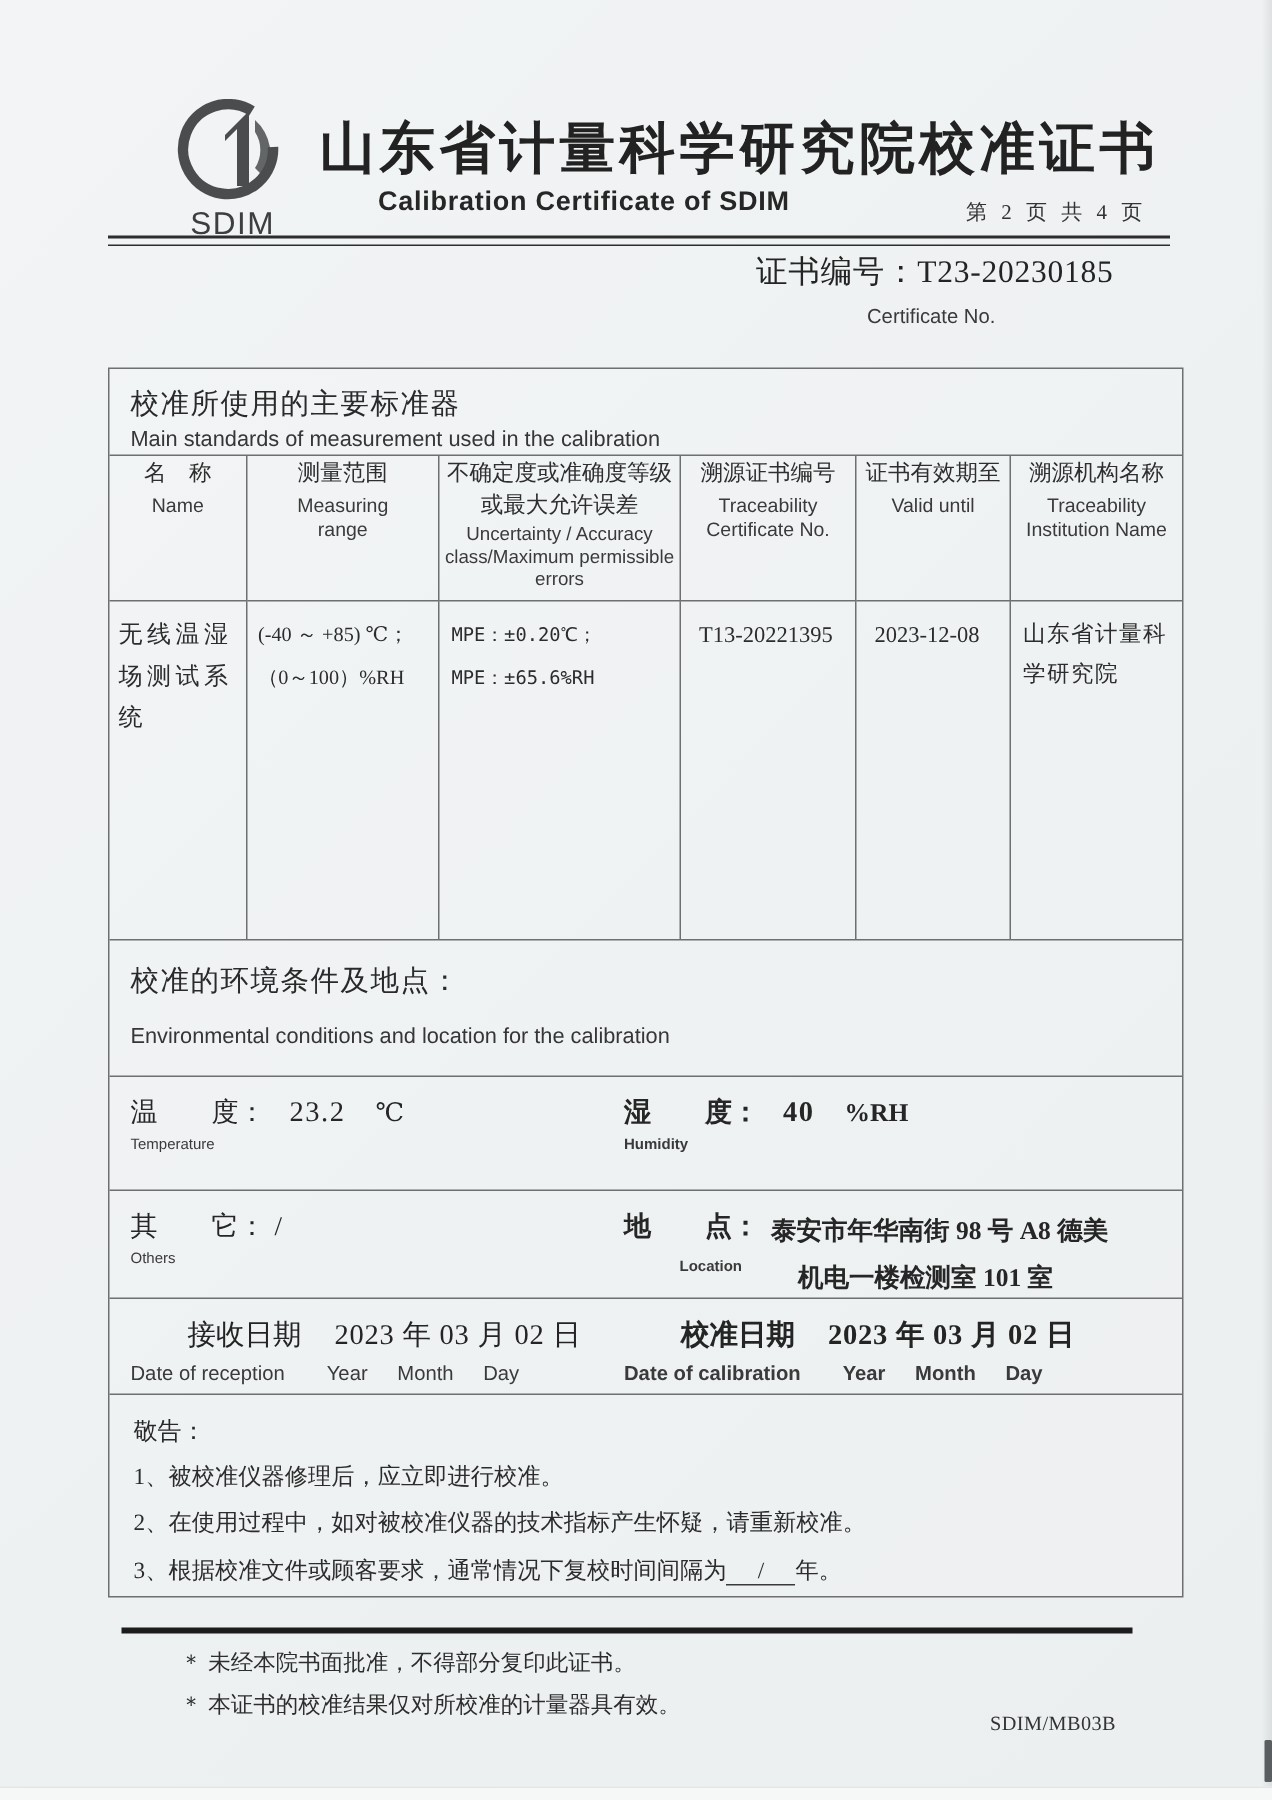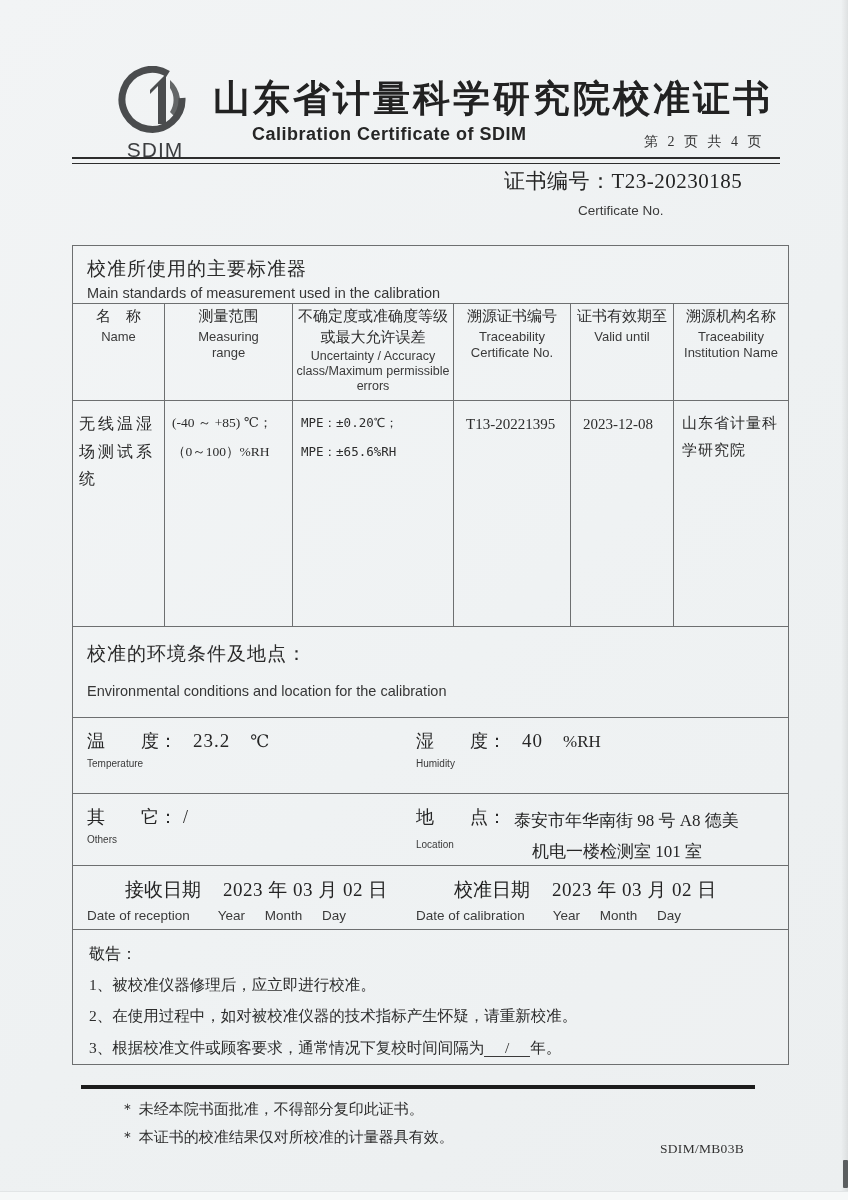--- a/index.html
+++ b/index.html
@@ -56,36 +56,36 @@
   .td.range{font-size:13.5px;line-height:2.1;padding-left:7px;}
   .td.mpe{font-family:"DejaVu Sans Mono","Liberation Mono",monospace;font-size:12.5px;line-height:2.3;padding-left:8px;}
   .td.cno,.td.valid{font-size:15px;padding-left:12px;padding-top:10px;}
   .td.inst{font-size:15px;letter-spacing:1px;line-height:1.8;padding:9px 8px;}
 
   .sec-env-title{height:92px;padding:14px 14px 0 14px;}
   .sec-env-title .sec-title-en{margin-top:16px;}
 
   .row-split{display:flex;}
   .col-l{width:343px;padding:11px 0 0 14px;}
-  .col-r{flex:1;padding:11px 0 0 0;}
+  .col-r{flex:1;padding:11px 0 0 0;font-weight:bold;}
   .row-th{height:76px;}
   .row-ol{height:72px;}
   .row-dt{height:65px;}
 
   .fieldline{font-size:18px;color:#262626;white-space:nowrap;}
   .fieldline .val{font-size:19px;margin-left:16px;letter-spacing:1px;}
   .fieldline .unit{margin-left:20px;font-size:17px;}
   .fieldline .slash{margin-left:6px;font-size:18px;}
   .sub-en{font-family:"Liberation Sans",sans-serif;font-size:10px;color:#3a3a3a;margin-top:5px;}
 
   .loc-grid{display:flex;}
   .loc-label{width:98px;}
   .loc-val{font-size:17px;line-height:1.85;color:#262626;}
   .loc-val .l2{margin-left:18px;}
-  .loc-label .sub-en{margin-top:10px;}
+  .loc-label .sub-en{margin-top:10px;margin-left:37px;}
 
   .dateline{font-size:19px;color:#242424;white-space:nowrap;margin-left:38px;}
   .dateline .dval{margin-left:22px;letter-spacing:0.5px;}
   .date-sub{font-family:"Liberation Sans",sans-serif;font-size:13.5px;color:#3a3a3a;
     margin-top:5px;display:flex;white-space:nowrap;}
   .date-sub .ymd{margin-left:28px;word-spacing:16px;}
 
   .sec-notice{flex:1;padding:14px 16px 0 16px;}
   .notice-title{font-size:16px;color:#282828;margin-bottom:4px;}
   .notice-item{font-size:15.5px;color:#2c2c2c;line-height:2.05;}

